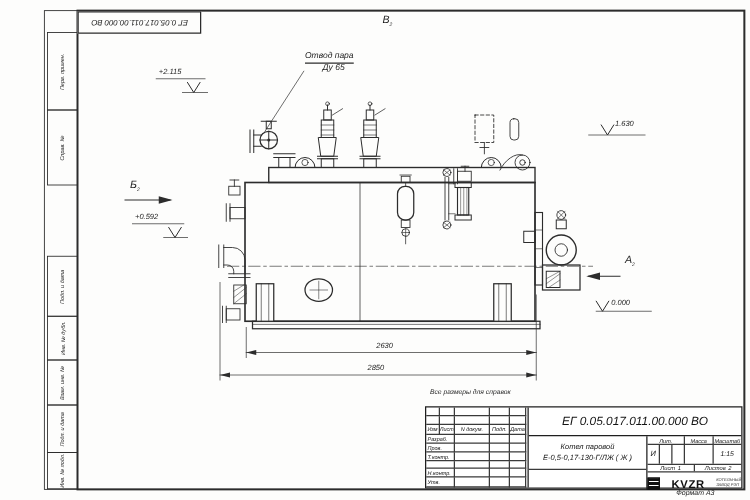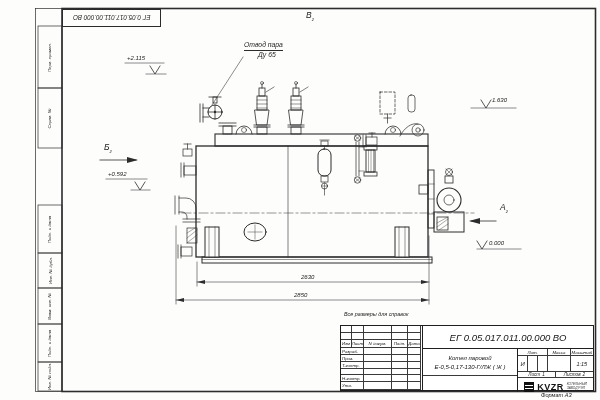--- a/index.html
+++ b/index.html
@@ -39,21 +39,21 @@
   .rval{display:flex;height:15px}
   .lit3{width:31px;display:flex;border-right:.5px solid #3a3a3a}
   .lit3 div{flex:1;border-right:.5px solid #3a3a3a;display:flex;align-items:center;justify-content:center;font-size:6px}
   .lit3 div:last-child{border-right:none}
   .mass{width:23px;border-right:.5px solid #3a3a3a}
   .scal{width:23px;display:flex;align-items:center;justify-content:center;font-size:5.5px}
   .rsh{display:flex;height:7px;border-top:.5px solid #3a3a3a;border-bottom:.5px solid #3a3a3a}
   .rsh div{display:flex;align-items:center;justify-content:center;font-size:4.6px;gap:2px}
   .rsh .s1{width:38px;border-right:.5px solid #3a3a3a}
   .rsh .s2{flex:1}
-  .logo{display:flex;align-items:center;justify-content:center;gap:3px;height:17px;font-style:normal}
+  .logo{display:flex;align-items:center;justify-content:space-between;gap:3px;height:17px;font-style:normal}
   .lsq{width:10px;height:10px;background:
        repeating-linear-gradient(0deg,#111 0 2px,#fff 2px 3px),#111;border:1px solid #111}
   .lkv{font-weight:bold;font-size:9px;letter-spacing:.5px;color:#111}
   .ltx{font-size:3.2px;line-height:1.2;color:#333;font-style:italic;text-align:left}
 </style>
 </head>
 <body>
 
 <div class="sheet">
 

